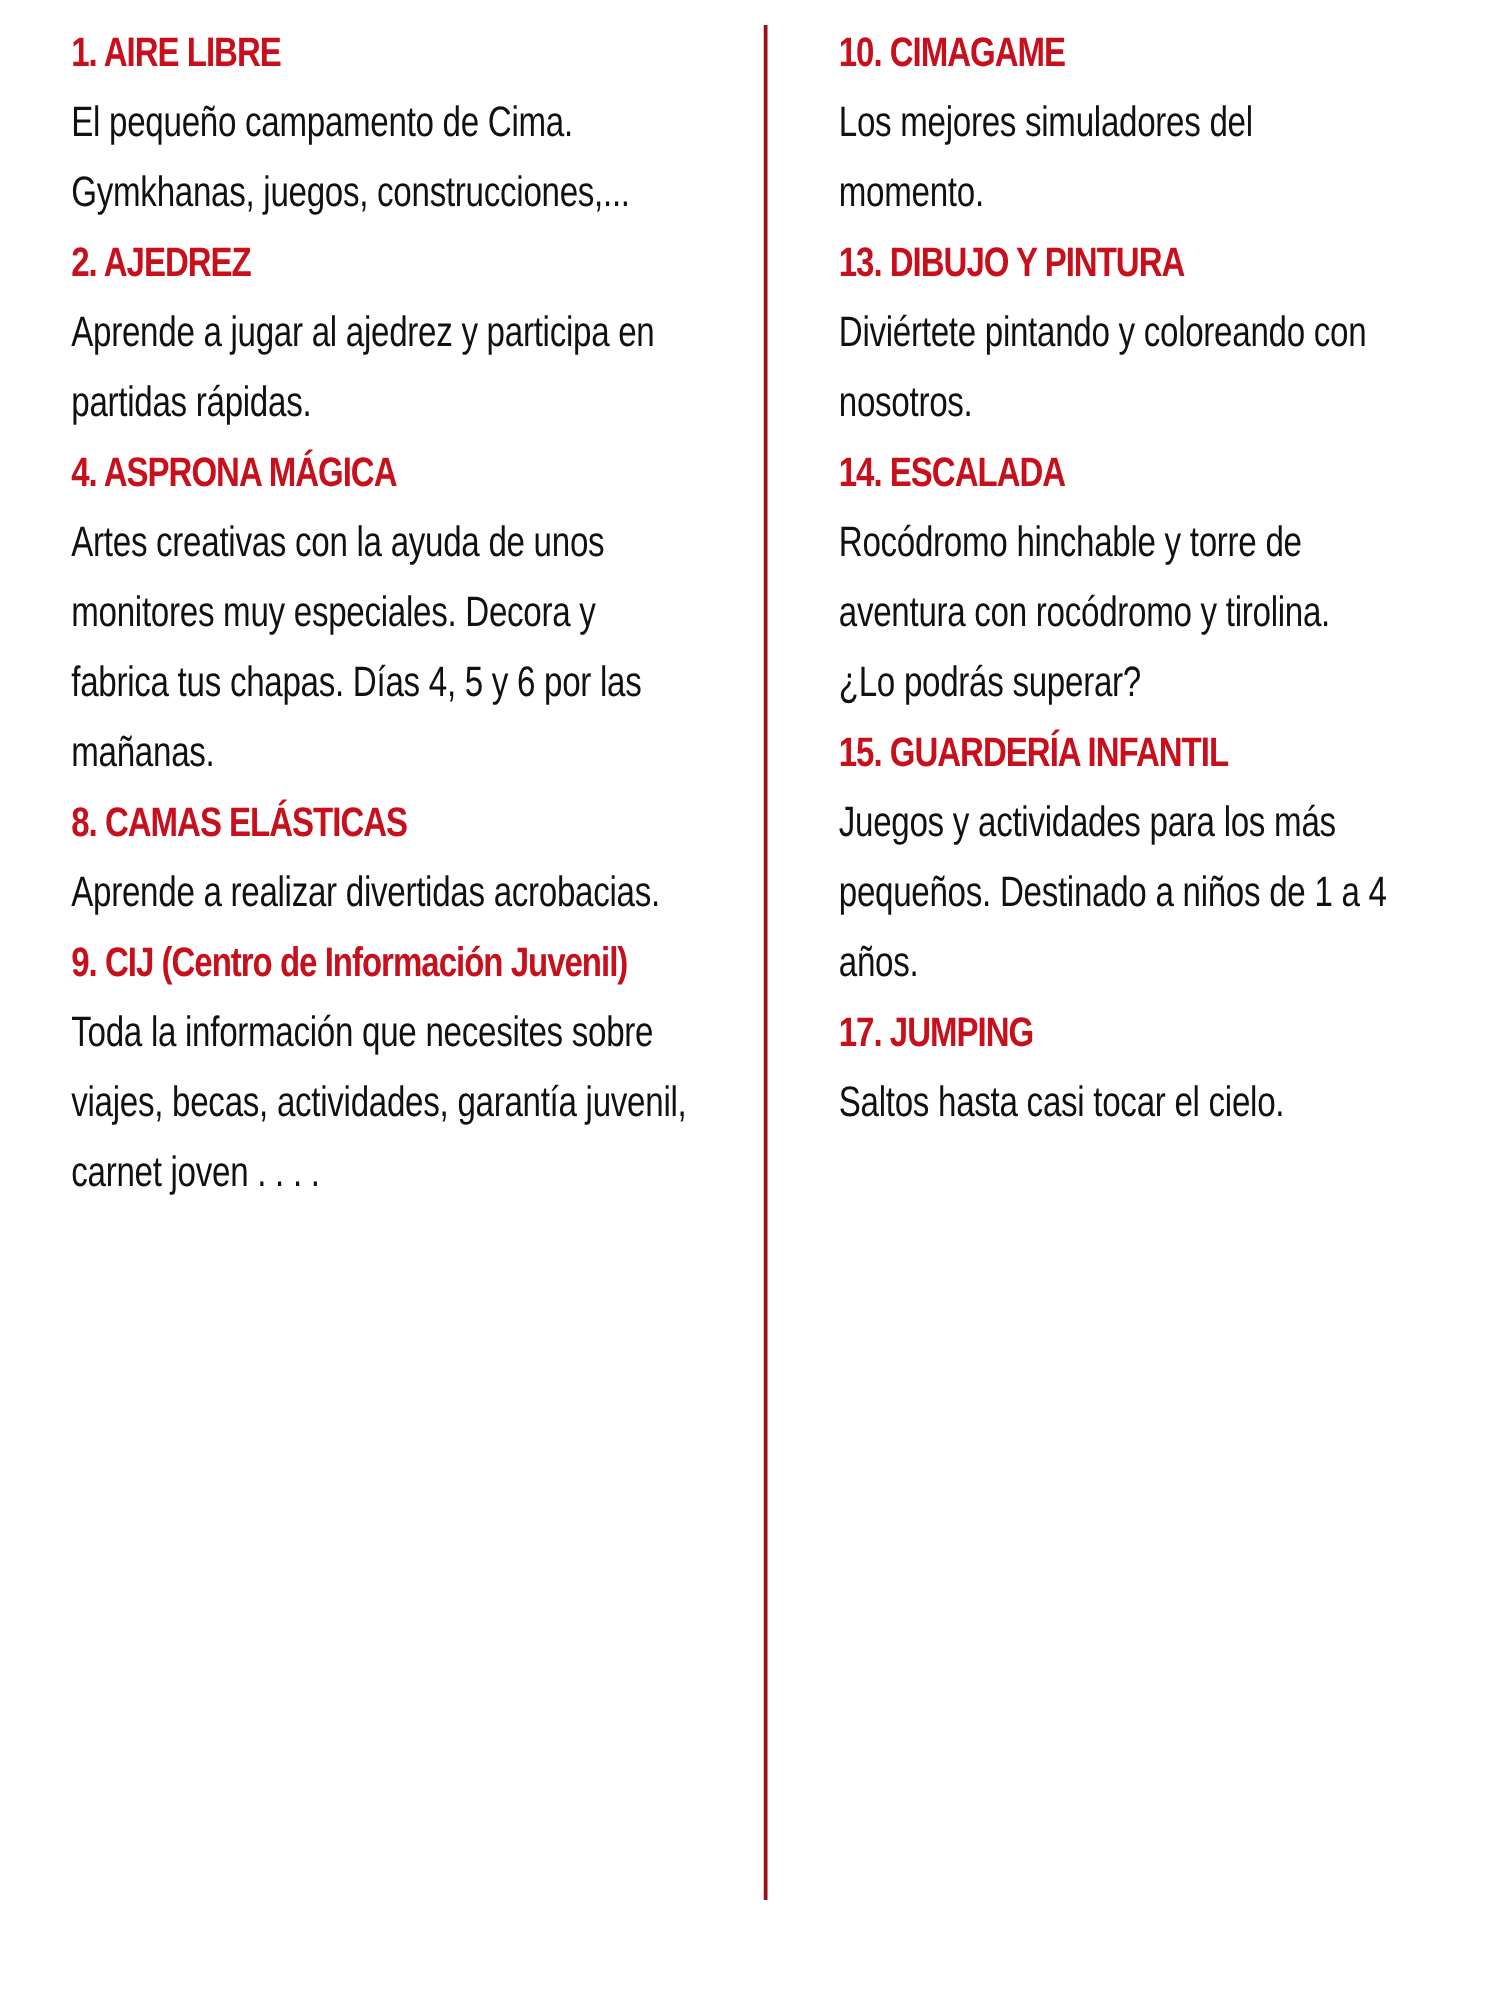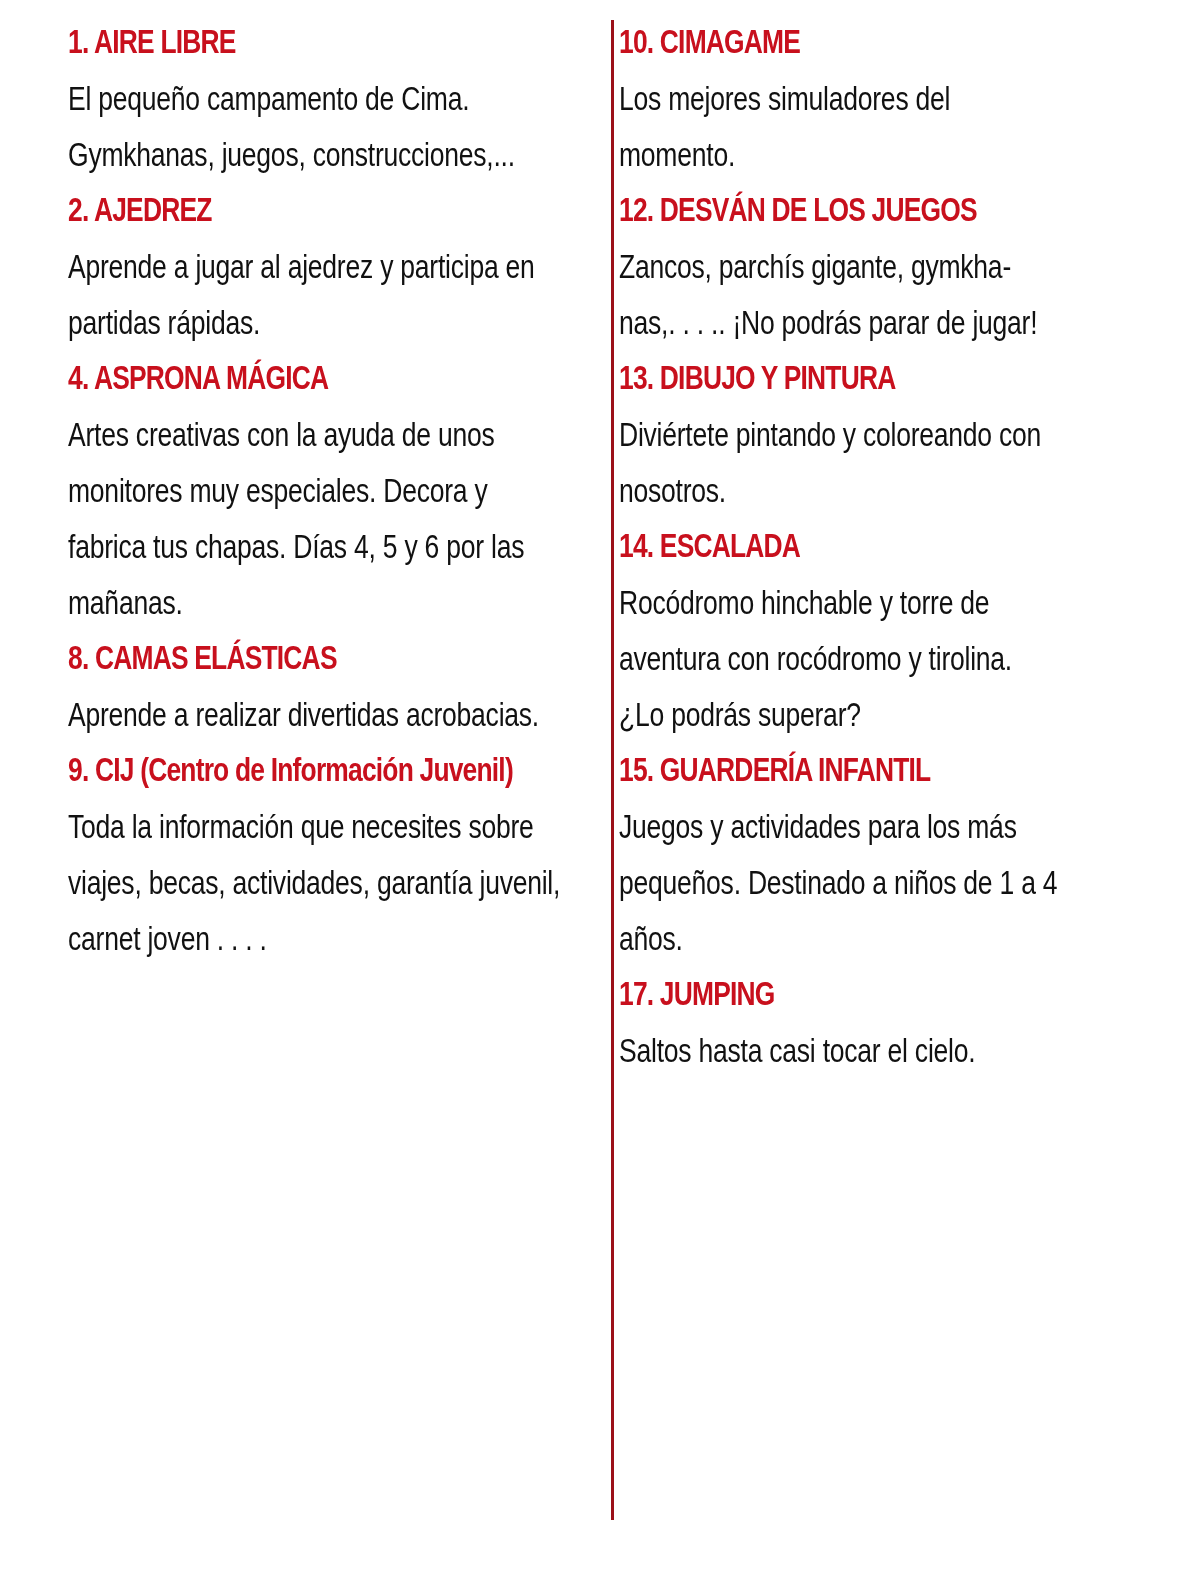--- a/index.html
+++ b/index.html
@@ -1,19 +1,19 @@
 <!DOCTYPE html>
 <html><head>
 <meta charset="utf-8">
 <style>
   html, body { margin:0; padding:0; background:#ffffff; }
   body { width:1200px; height:1592px; position:relative; overflow:hidden; }
   .col { position:absolute; top:14px; }
-  .col.left { left:57px; width:550px;margin-left:11px; }
-  .col.right { left:619px; width:520px; }
+  .col.left { left:57px; width:550px; }
+  .col.right { left:671px; width:520px; }
   .divider { position:absolute; left:611px; top:20px; width:3px; height:1500px; background:#9b1018; }
   .entry { margin:0; }
   .h { color:#c8101d; font-family:"Liberation Sans", sans-serif; font-weight:bold; font-size:33px; line-height:56px; height:56px;
        letter-spacing:-1px; transform:scaleX(0.80); transform-origin:left center; white-space:nowrap; text-transform:uppercase; }
   .h.mixed { text-transform:none; }
   .l { color:#111; font-family:"Liberation Sans", sans-serif; font-size:34px; line-height:56px; height:56px;
        transform:scaleX(0.78); transform-origin:left center; white-space:nowrap; letter-spacing:-0.3px; }
 </style>
 </head>
 <body>
@@ -50,25 +50,20 @@
 
 <div class="divider"></div>
 
 <div class="col right">
   <div class="entry">
     <div class="h">10. CIMAGAME</div>
     <div class="l">Los mejores simuladores del</div>
     <div class="l">momento.</div>
   </div>
   <div class="entry">
-    <div class="h">12. DESVÁN DE LOS JUEGOS</div>
-    <div class="l">Zancos, parchís gigante, gymkha-</div>
-    <div class="l">nas,. . . .. ¡No podrás parar de jugar!</div>
-  </div>
-  <div class="entry">
     <div class="h">13. DIBUJO Y PINTURA</div>
     <div class="l">Diviértete pintando y coloreando con</div>
     <div class="l">nosotros.</div>
   </div>
   <div class="entry">
     <div class="h">14. ESCALADA</div>
     <div class="l">Rocódromo hinchable y torre de</div>
     <div class="l">aventura con rocódromo y tirolina.</div>
     <div class="l">¿Lo podrás superar?</div>
   </div>

